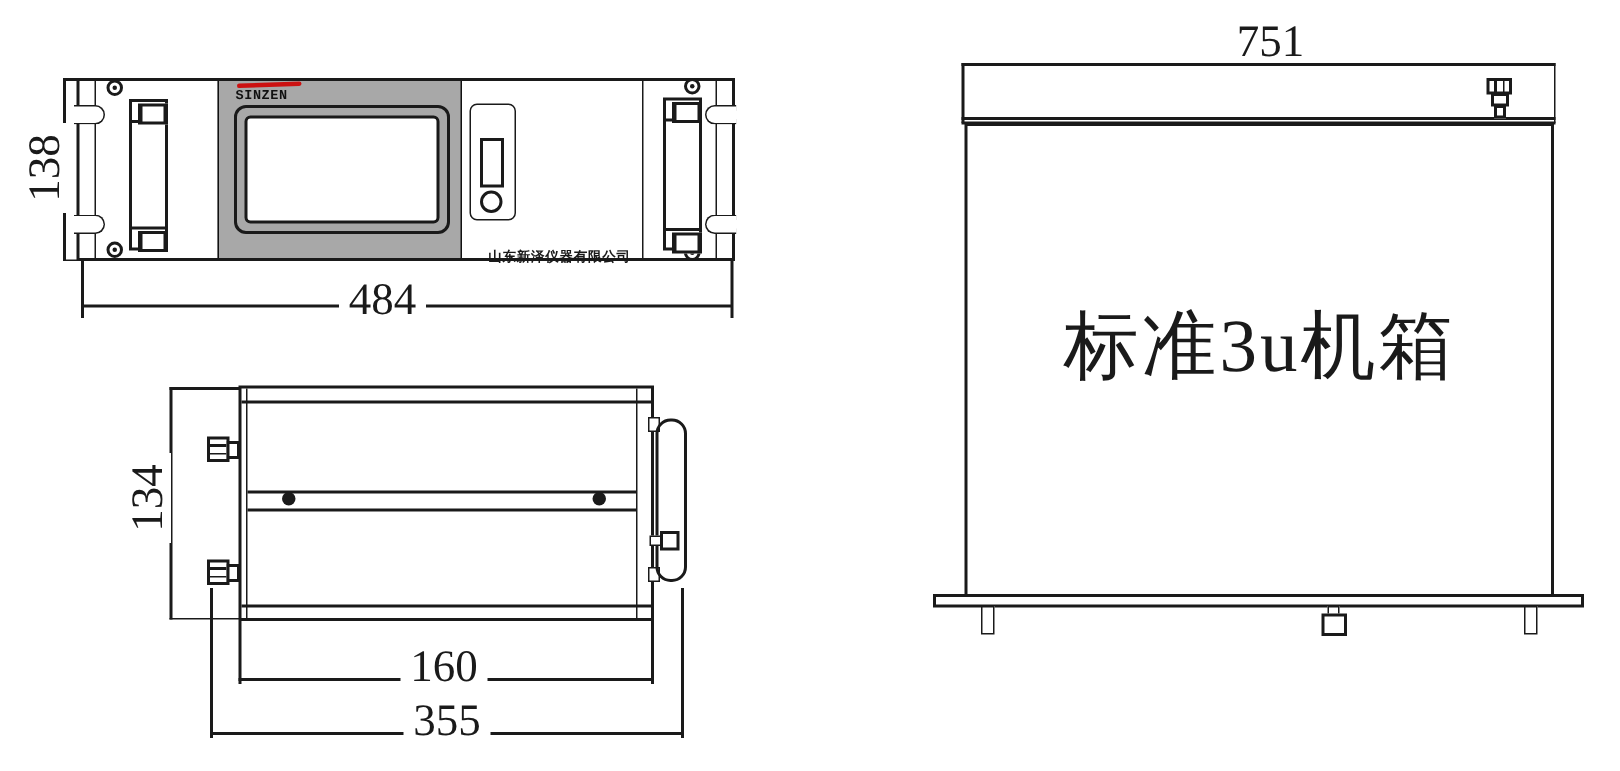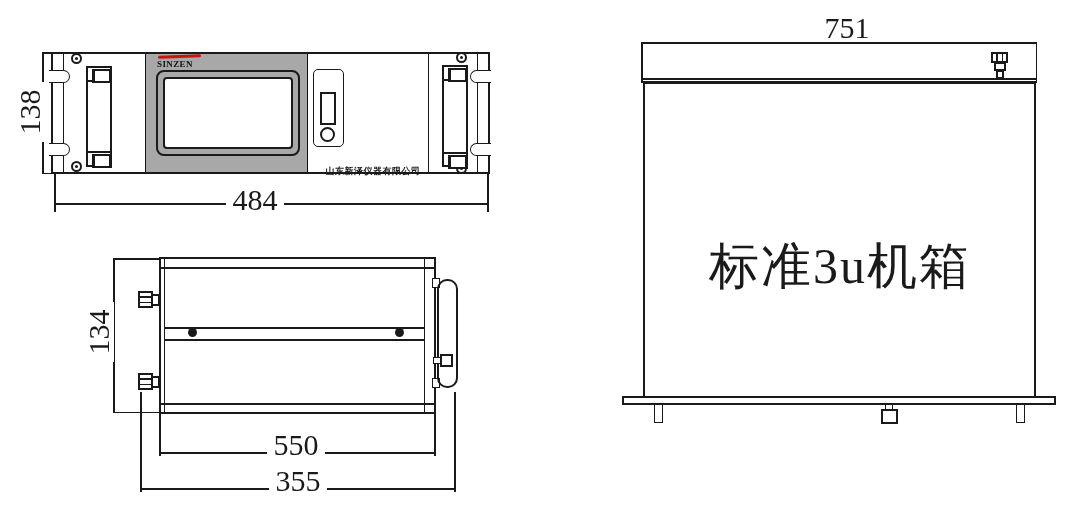--- a/index.html
+++ b/index.html
@@ -15,25 +15,25 @@
   .vl.fine{width:1px;}
   .dim{font-size:30px;line-height:1;text-align:center;background:#fff;white-space:nowrap;}
   .rot{transform:rotate(-90deg);}
   .screw{width:11px;height:11px;border:2px solid #1a1a1a;border-radius:50%;
          display:flex;align-items:center;justify-content:center;background:#fff;}
   .screw-pin{width:3.5px;height:3.5px;border-radius:50%;background:#1a1a1a;}
   .dot{width:9px;height:9px;border-radius:50%;background:#1a1a1a;}
   .notch{background:#fff;border:1.6px solid #1a1a1a;}
   .notch-l{border-left:none;border-radius:0 7px 7px 0;}
   .notch-r{border-right:none;border-radius:7px 0 0 7px;}
-  .brand{font-family:Liberation Serif, serif;font-size:9px;font-weight:700;
+  .brand{font-family:Liberation Mono, monospace;font-size:9px;font-weight:700;
          letter-spacing:.4px;color:#111;line-height:1;}
   .brand-swoosh{height:3px;border-radius:2px;transform:rotate(-2deg);}
   .company{font-size:9px;font-weight:700;letter-spacing:.5px;text-align:center;line-height:1;}
-  .title-cjk{font-size:50px;letter-spacing:2px;text-align:center;white-space:nowrap;line-height:1.1;margin-top:36px;}
+  .title-cjk{font-size:50px;letter-spacing:2px;text-align:center;white-space:nowrap;line-height:1.1;}
   .hbar{border:2px solid #1a1a1a;border-left-width:3px;border-right-width:3px;background:#fff;}
 </style>
 </head>
 <body>
 
 <div class="canvas">
 
   <div>
 
     <div class="vl" style="left:42px;top:52px;height:122px;"></div>
@@ -126,21 +126,21 @@
 
     <div class="rect thin white" style="left:432px;top:278px;width:8px;height:10px;"></div>
     <div class="rect thin white" style="left:432px;top:378px;width:8px;height:10px;"></div>
     <div class="rect" style="left:437px;top:279px;width:21px;height:109px;border-radius:10px;"></div>
     <div class="rect thin white" style="left:433px;top:357px;width:9px;height:7px;"></div>
     <div class="rect white" style="left:440px;top:354px;width:13px;height:13px;"></div>
 
     <div class="vl" style="left:159px;top:414px;height:42px;"></div>
     <div class="vl" style="left:434px;top:414px;height:42px;"></div>
     <div class="hl" style="left:159px;top:452px;width:276px;"></div>
-    <div class="dim" style="left:267px;top:430px;width:58px;">550</div>
+    <div class="dim" style="left:267px;top:430px;width:58px;">160</div>
 
     <div class="vl" style="left:140px;top:392px;height:100px;"></div>
     <div class="vl" style="left:454px;top:392px;height:100px;"></div>
     <div class="hl" style="left:140px;top:488px;width:315px;"></div>
     <div class="dim" style="left:269px;top:466px;width:58px;">355</div>
   </div>
 
   <div>
 
     <div class="dim" style="left:816px;top:13px;width:62px;">751</div>

